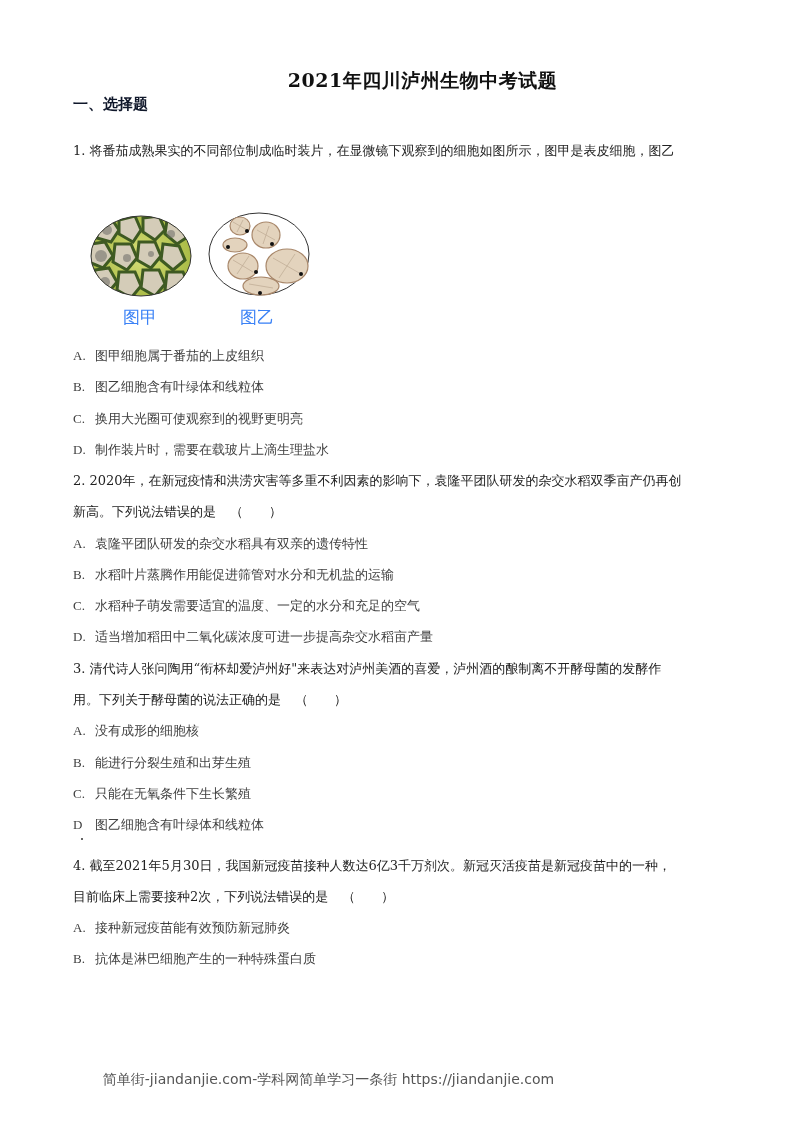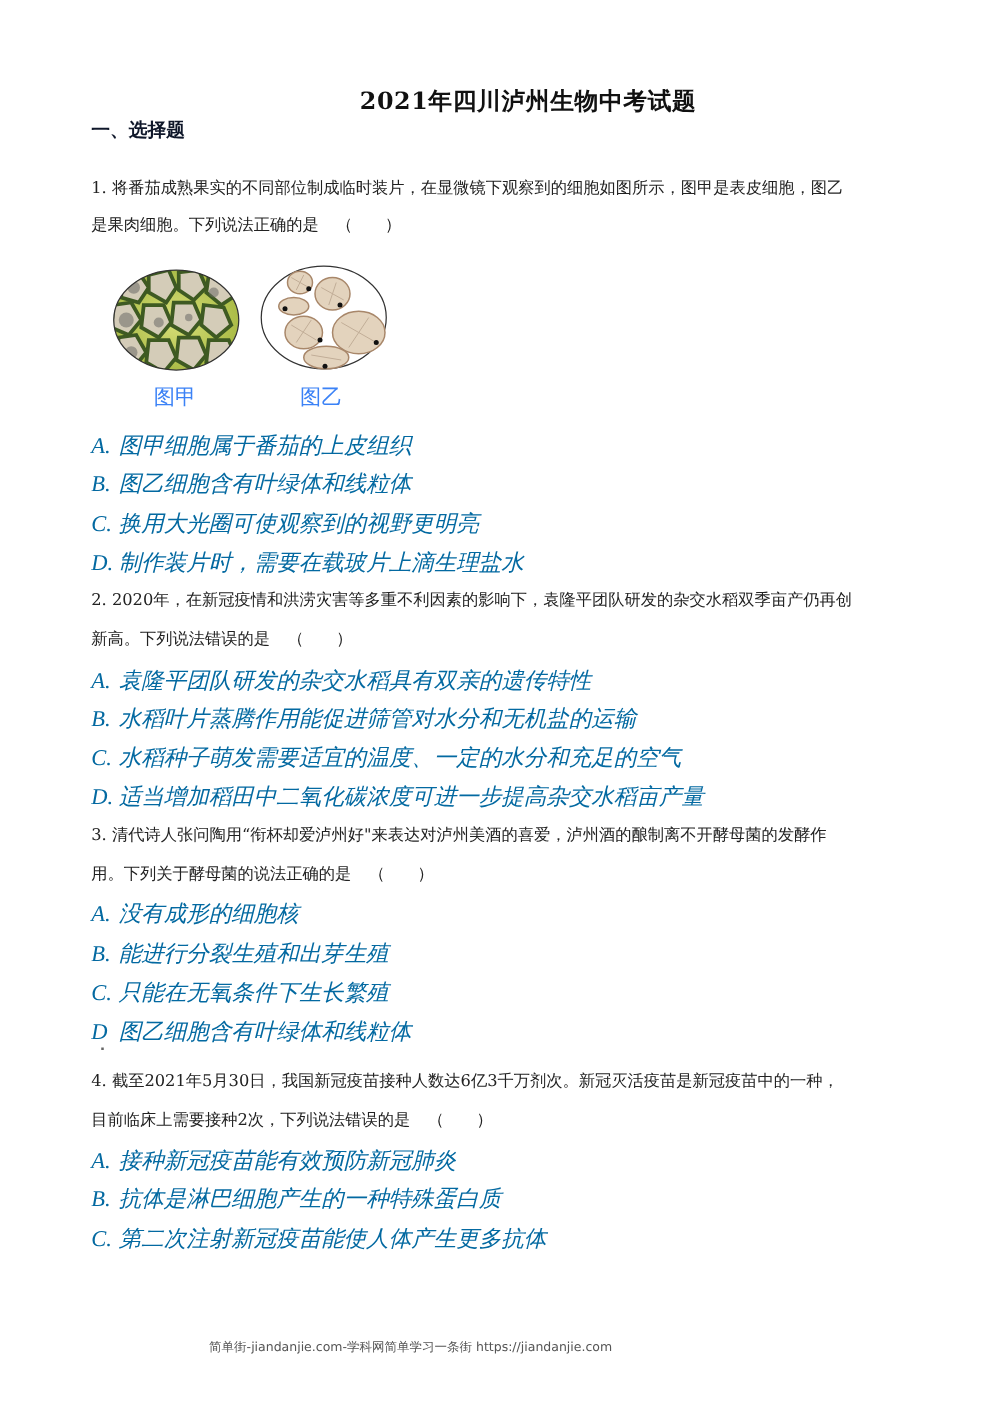--- a/index.html
+++ b/index.html
@@ -46,25 +46,24 @@
       position: absolute;
       left: 73px;
       font-size: 13px;
       line-height: 18px;
       white-space: nowrap;
       color: #222;
     }
     .option {
       position: absolute;
       left: 73px;
-      font-size: 18px;
+      font-size: 13px;
       line-height: 18px;
       white-space: nowrap;
-      color: #0369a1;
-      font-style: italic;
+      color: #404040;
     }
     .option .letter {
       display: inline-block;
       min-width: 22px;
       font-family: "Liberation Serif", serif;
     }
     .paren {
       display: inline-block;
       margin-left: 14px;
     }
@@ -100,37 +99,34 @@
       height: 2px;
       background: #666;
     }
     .footer {
       position: absolute;
       left: 0;
       width: 657px;
       top: 1071px;
       text-align: center;
       font-family: "DejaVu Sans", "Liberation Sans", sans-serif;
-      font-size: 10px;
+      font-size: 14px;
       color: #555;
     }
   </style>
 </head>
 <body>
 
 <div class="page">
 
   <div class="title">2021年四川泸州生物中考试题</div>
 
   <div class="section-heading">一、选择题</div>
 
   <div class="line" style="top:142px;">1. 将番茄成熟果实的不同部位制成临时装片，在显微镜下观察到的细胞如图所示，图甲是表皮细胞，图乙</div>
-  <div class="line" style="top:172px;">
-    <span>是果肉细胞。下列说法正确的是</span><span class="paren">（　　）</span>
-  </div>
 
   <div class="figure fig-jia">
     <svg width="104" height="84" viewBox="0 0 104 84">
       <defs>
         <clipPath id="clipJia">
             <ellipse cx="52" cy="42" rx="50" ry="40"></ellipse>
           </clipPath>
         <radialGradient id="gJia" cx="50%" cy="50%" r="60%">
           <stop offset="0%" stop-color="#d9e07a"></stop>
           <stop offset="100%" stop-color="#9fb33a"></stop>
@@ -248,19 +244,16 @@
   <div class="line" style="top:857px;">4. 截至2021年5月30日，我国新冠疫苗接种人数达6亿3千万剂次。新冠灭活疫苗是新冠疫苗中的一种，</div>
   <div class="line" style="top:888px;">
     <span>目前临床上需要接种2次，下列说法错误的是</span><span class="paren">（　　）</span>
   </div>
   <div class="option" style="top:919px;">
     <span class="letter">A.</span><span>接种新冠疫苗能有效预防新冠肺炎</span>
   </div>
   <div class="option" style="top:950px;">
     <span class="letter">B.</span><span>抗体是淋巴细胞产生的一种特殊蛋白质</span>
   </div>
-  <div class="option" style="top:982px;">
-    <span class="letter">C.</span><span>第二次注射新冠疫苗能使人体产生更多抗体</span>
-  </div>
 
   <div class="footer">简单街-jiandanjie.com-学科网简单学习一条街 https://jiandanjie.com</div>
 
 </div>
 
 </body></html>

